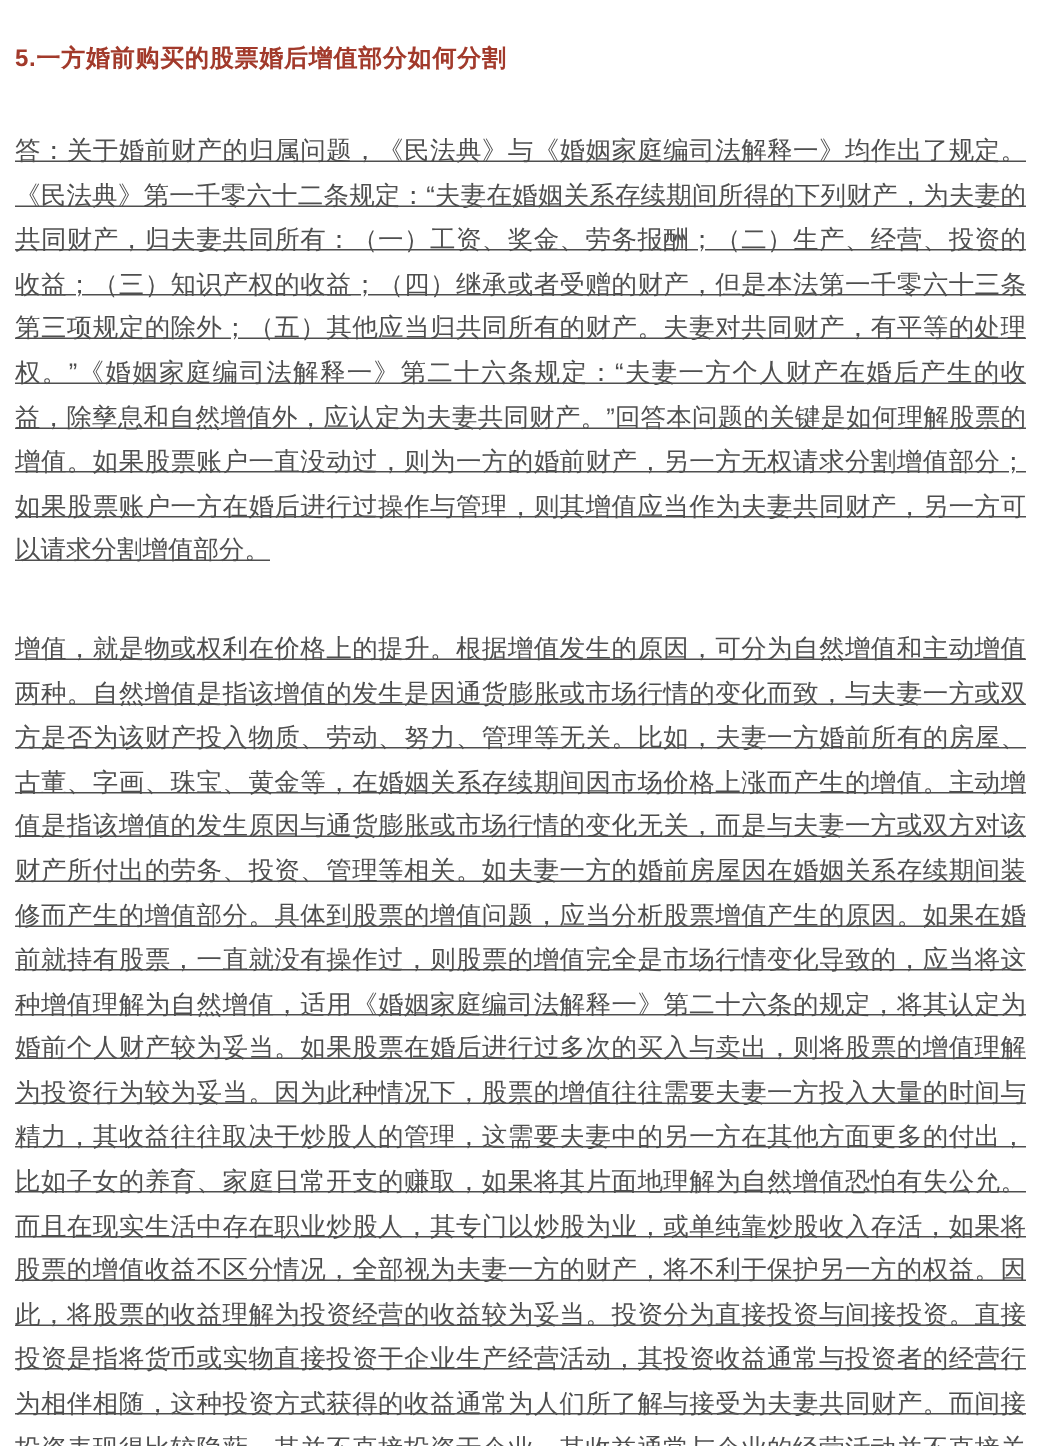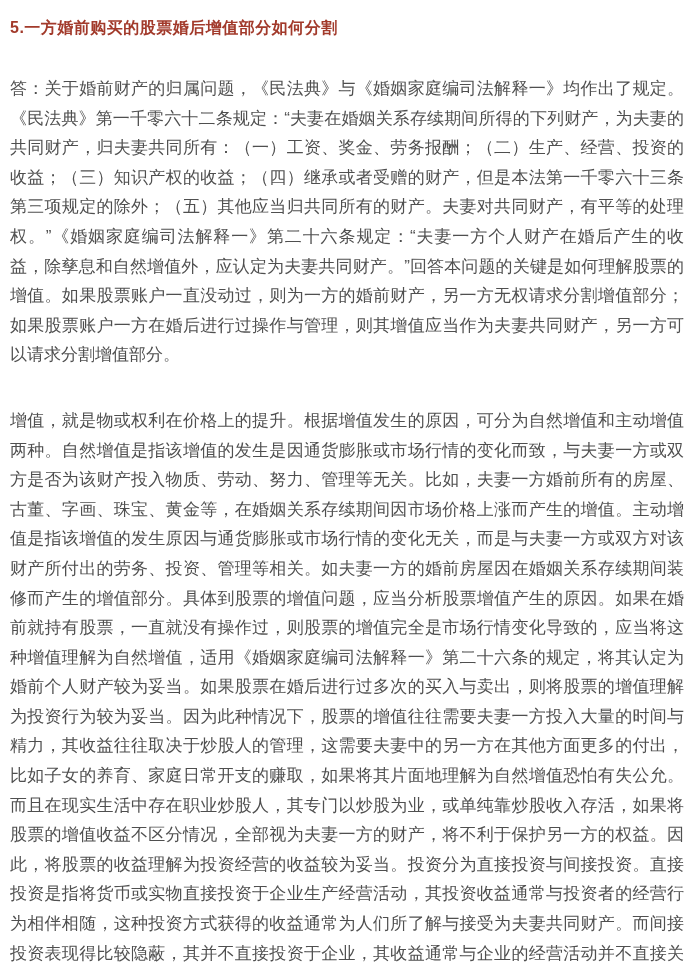--- a/index.html
+++ b/index.html
@@ -7,21 +7,21 @@
     padding: 0;
     background: #ffffff;
   }
   body {
     width: 694px;
     height: 964px;
     overflow: hidden;
     font-family: "Liberation Sans", sans-serif;
   }
   .page {
-    padding: 12px 10px 0 10px;
+    padding: 24px 10px 0 10px;
     box-sizing: border-box;
     width: 694px;
     height: 964px;
     overflow: hidden;
     background: #ffffff;
   }
   .heading {
     margin: 4px 0 0 0;
     font-size: 16px;
     line-height: 24px;
@@ -38,20 +38,21 @@
     letter-spacing: 0.5px;
   }
   .para {
     margin: 34px 0 0 0;
     font-size: 17px;
     line-height: 29.6px;
     color: #4f4f4f;
     text-align: justify;
     text-justify: inter-ideograph;
     word-break: break-all;
+    text-decoration: underline;
   }
   .para + .para {
     margin-top: 36px;
   }
 </style>
 </head>
 <body>
 
 <div class="page">
   <h1 class="heading">5.一方婚前购买的股票婚后增值部分如何分割</h1>

